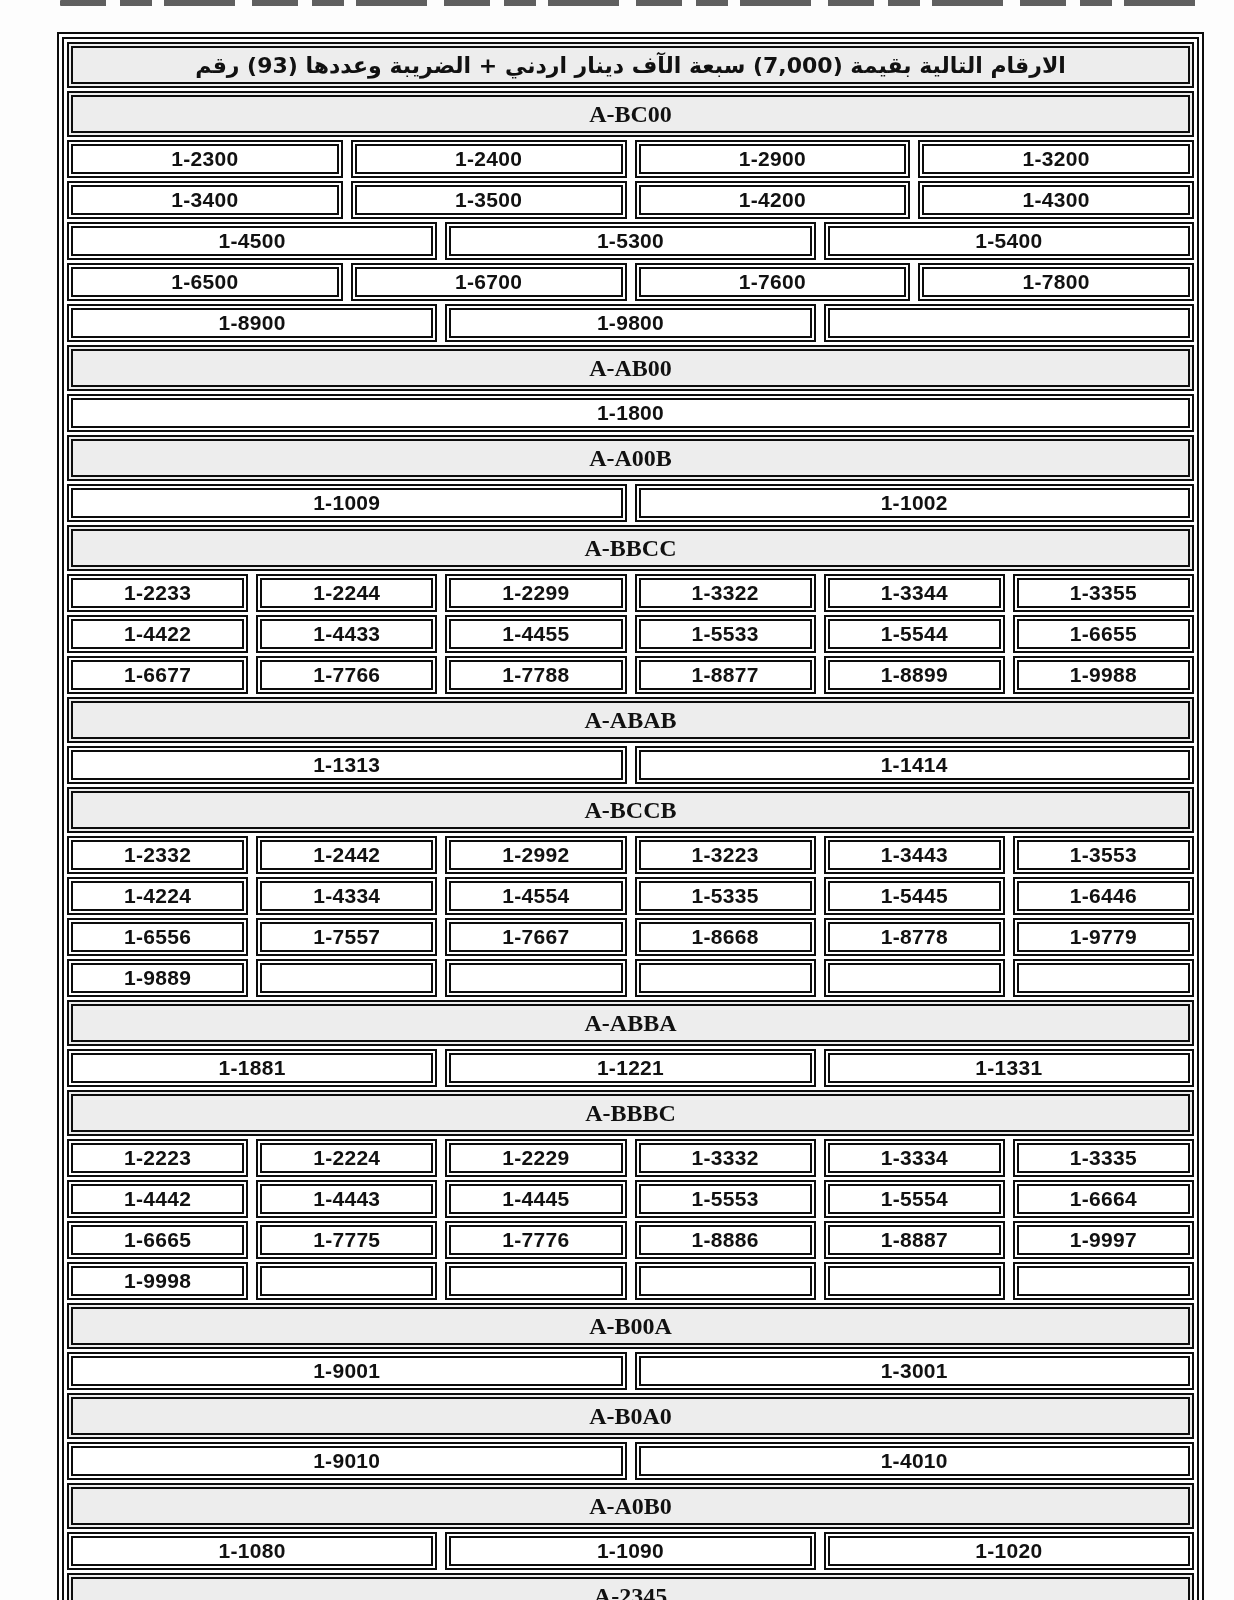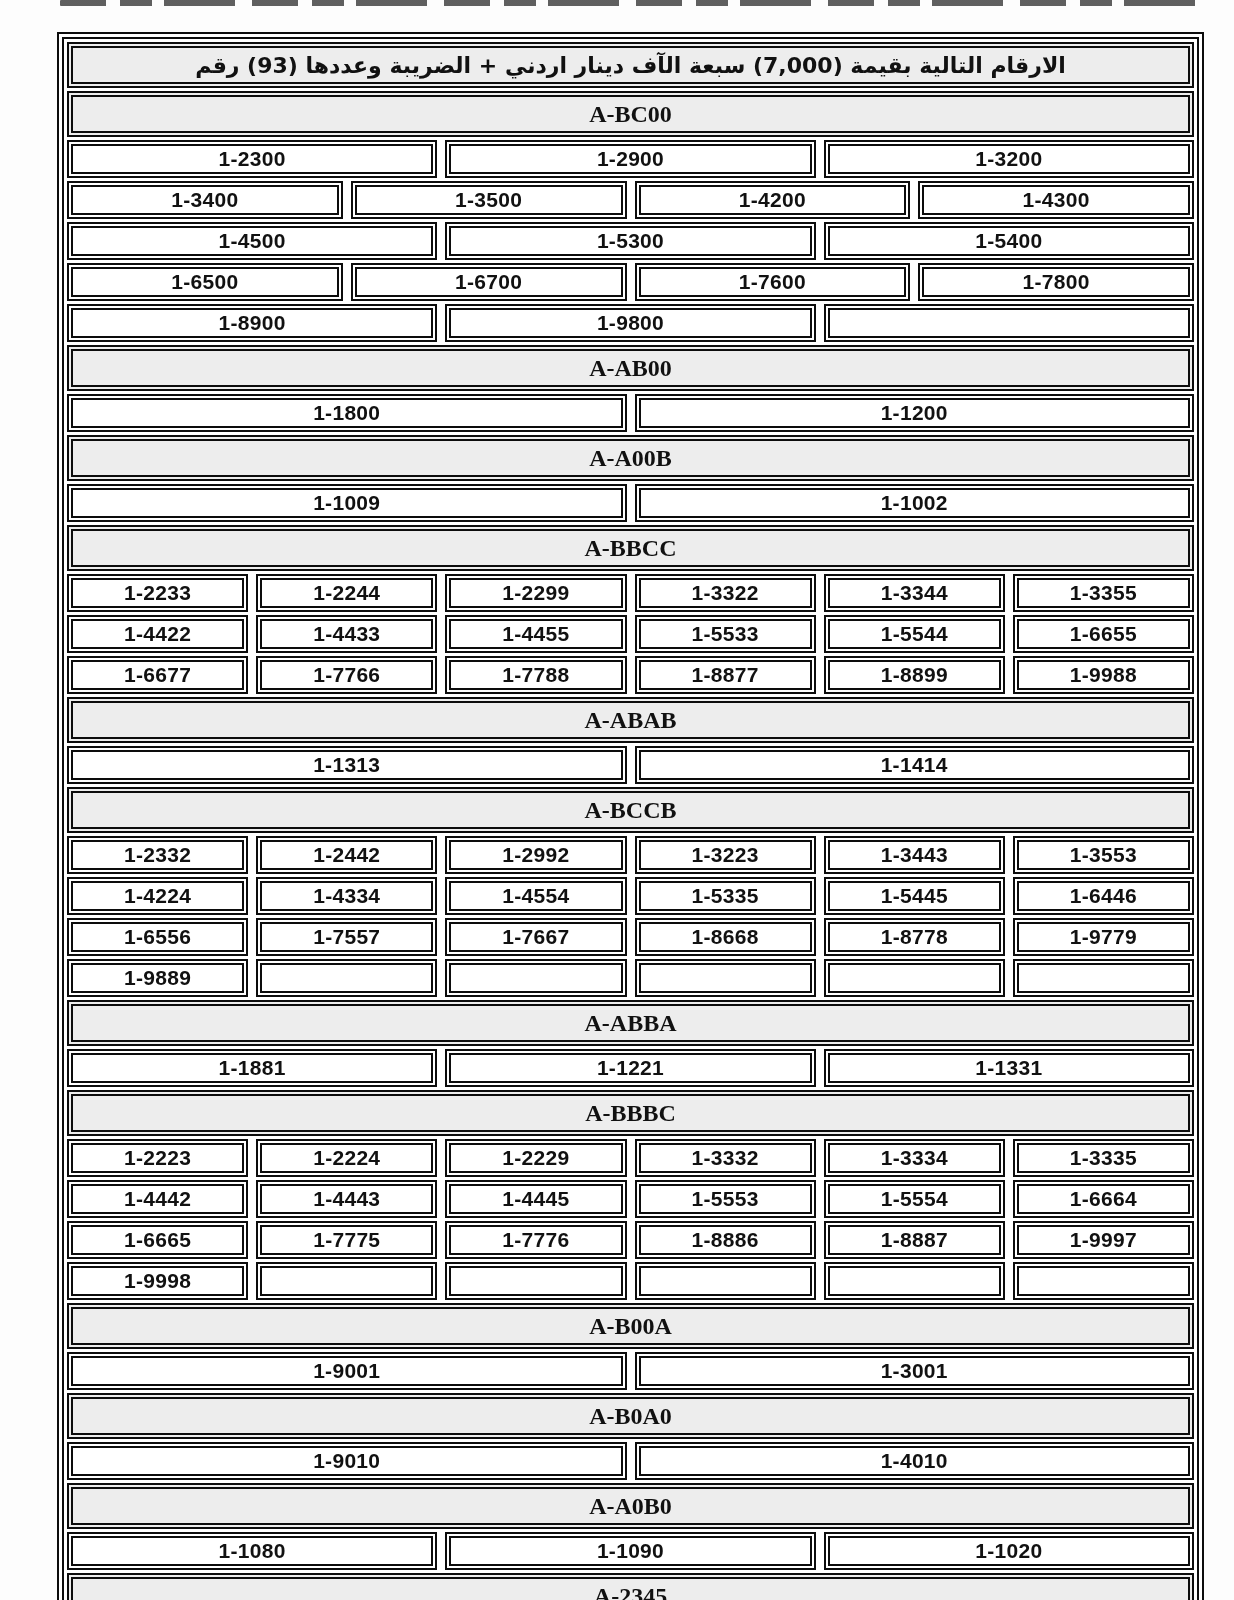--- a/index.html
+++ b/index.html
@@ -106,20 +106,21 @@
 
   <div class="remnant"></div>
 
   <div class="doc">
     <div class="title-bar" dir="rtl">الارقام التالية بقيمة (7,000) سبعة الآف دينار اردني + الضريبة وعددها (93) رقم</div>
 
     <div id="sections-root" style="display:contents;"><div class="section-header">
           <span>A-BC00</span>
         </div><div class="row">
           <div class="cell">1-2300</div>
+          <div class="cell">1-2400</div>
           <div class="cell">1-2900</div>
           <div class="cell">1-3200</div>
         </div><div class="row">
           <div class="cell">1-3400</div>
           <div class="cell">1-3500</div>
           <div class="cell">1-4200</div>
           <div class="cell">1-4300</div>
         </div><div class="row">
           <div class="cell">1-4500</div>
           <div class="cell">1-5300</div>
@@ -130,21 +131,20 @@
           <div class="cell">1-7600</div>
           <div class="cell">1-7800</div>
         </div><div class="row">
           <div class="cell">1-8900</div>
           <div class="cell">1-9800</div>
           <div class="cell empty"></div>
         </div><div class="section-header">
           <span>A-AB00</span>
         </div><div class="row">
           <div class="cell">1-1800</div>
-          <div class="cell">1-1200</div>
         </div><div class="section-header">
           <span>A-A00B</span>
         </div><div class="row">
           <div class="cell">1-1009</div>
           <div class="cell">1-1002</div>
         </div><div class="section-header">
           <span>A-BBCC</span>
         </div><div class="row">
           <div class="cell">1-2233</div>
           <div class="cell">1-2244</div>

